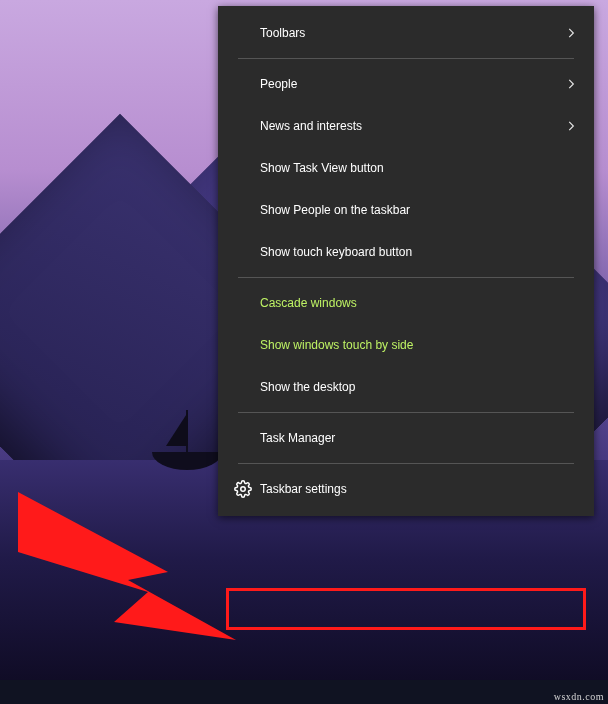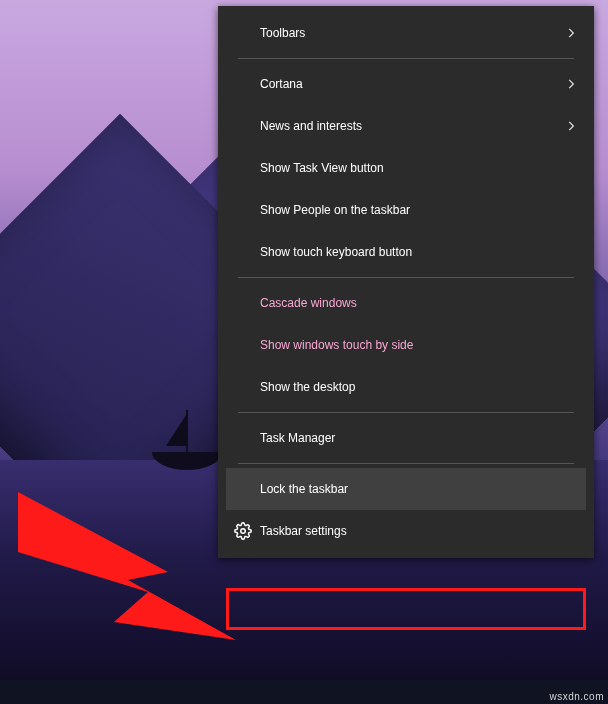--- a/index.html
+++ b/index.html
@@ -58,40 +58,40 @@
 
   
   .taskbar {
     position:absolute; left:0; bottom:0; width:608px; height:24px;
     background:#101322;
   }
 
   
   .wm {
     position:absolute; right:4px; bottom:2px; color:#d4d4d4;
-    font-size:10px; font-family: Liberation Sans, sans-serif;
+    font-size:10px; font-family: Liberation Serif, serif;
     letter-spacing:.5px;
   }
 
   
   .ctx {
     position:absolute; left:218px; top:6px; width:376px;
     background:#2b2b2b; color:#fff;
     box-shadow: 0 2px 8px rgba(0,0,0,.6);
     padding: 6px 0 6px 0;
   }
   .ctx-inner { padding: 0 8px; }
   .item {
     display:flex; align-items:center;
     height:42px; padding:0 12px 0 34px;
     font-size:12px; position:relative;
     cursor:default;
   }
   .item.hover { background:#404040; }
-  .item.disabled { color:#f9a8d4; cursor:default; }
+  .item.disabled { color:#bef264; cursor:default; }
   .sep { height:1px; background:#555; margin:4px 12px; }
   .chev {
     position:absolute; right:8px; top:50%; transform:translateY(-50%);
     color:#e6e6e6;
   }
   .chev svg { display:block; }
   .gear {
     position:absolute; left:8px; top:50%; transform:translateY(-50%);
     color:#fff;
   }
@@ -134,21 +134,21 @@
       <span class="chev">
         <svg width="14" height="14" viewBox="0 0 24 24" fill="none" stroke="currentColor" stroke-width="2">
             <polyline points="9 5 16 12 9 19"></polyline>
           </svg>
       </span>
     </div>
 
     <div class="sep"></div>
 
     <div class="item">
-      <span>Cortana</span>
+      <span>People</span>
       <span class="chev">
         <svg width="14" height="14" viewBox="0 0 24 24" fill="none" stroke="currentColor" stroke-width="2">
             <polyline points="9 5 16 12 9 19"></polyline>
           </svg>
       </span>
     </div>
 
     <div class="item">
       <span>News and interests</span>
       <span class="chev">
@@ -188,23 +188,20 @@
     </div>
 
     <div class="sep"></div>
 
     <div class="item">
       <span>Task Manager</span>
     </div>
 
     <div class="sep"></div>
 
-    <div class="item hover">
-      <span>Lock the taskbar</span>
-    </div>
 
     <div class="item">
       <span class="gear">
         <svg width="18" height="18" viewBox="0 0 24 24" fill="none" stroke="currentColor" stroke-width="2" stroke-linejoin="round" stroke-linecap="round">
           <circle cx="12" cy="12" r="3"></circle>
           <path d="M19.4 15a1.7 1.7 0 0 0 .34 1.87l.06.06a2 2 0 1 1-2.83 2.83l-.06-.06a1.7 1.7 0 0 0-1.87-.34 1.7 1.7 0 0 0-1 1.56V21a2 2 0 1 1-4 0v-.09a1.7 1.7 0 0 0-1-1.56 1.7 1.7 0 0 0-1.87.34l-.06.06a2 2 0 1 1-2.83-2.83l.06-.06a1.7 1.7 0 0 0 .34-1.87 1.7 1.7 0 0 0-1.56-1H3a2 2 0 1 1 0-4h.09a1.7 1.7 0 0 0 1.56-1 1.7 1.7 0 0 0-.34-1.87l-.06-.06a2 2 0 1 1 2.83-2.83l.06.06a1.7 1.7 0 0 0 1.87.34H9a1.7 1.7 0 0 0 1-1.56V3a2 2 0 1 1 4 0v.09a1.7 1.7 0 0 0 1 1.56 1.7 1.7 0 0 0 1.87-.34l.06-.06a2 2 0 1 1 2.83 2.83l-.06.06a1.7 1.7 0 0 0-.34 1.87V9a1.7 1.7 0 0 0 1.56 1H21a2 2 0 1 1 0 4h-.09a1.7 1.7 0 0 0-1.56 1z"></path>
         </svg>
       </span>
       <span>Taskbar settings</span>
     </div>

